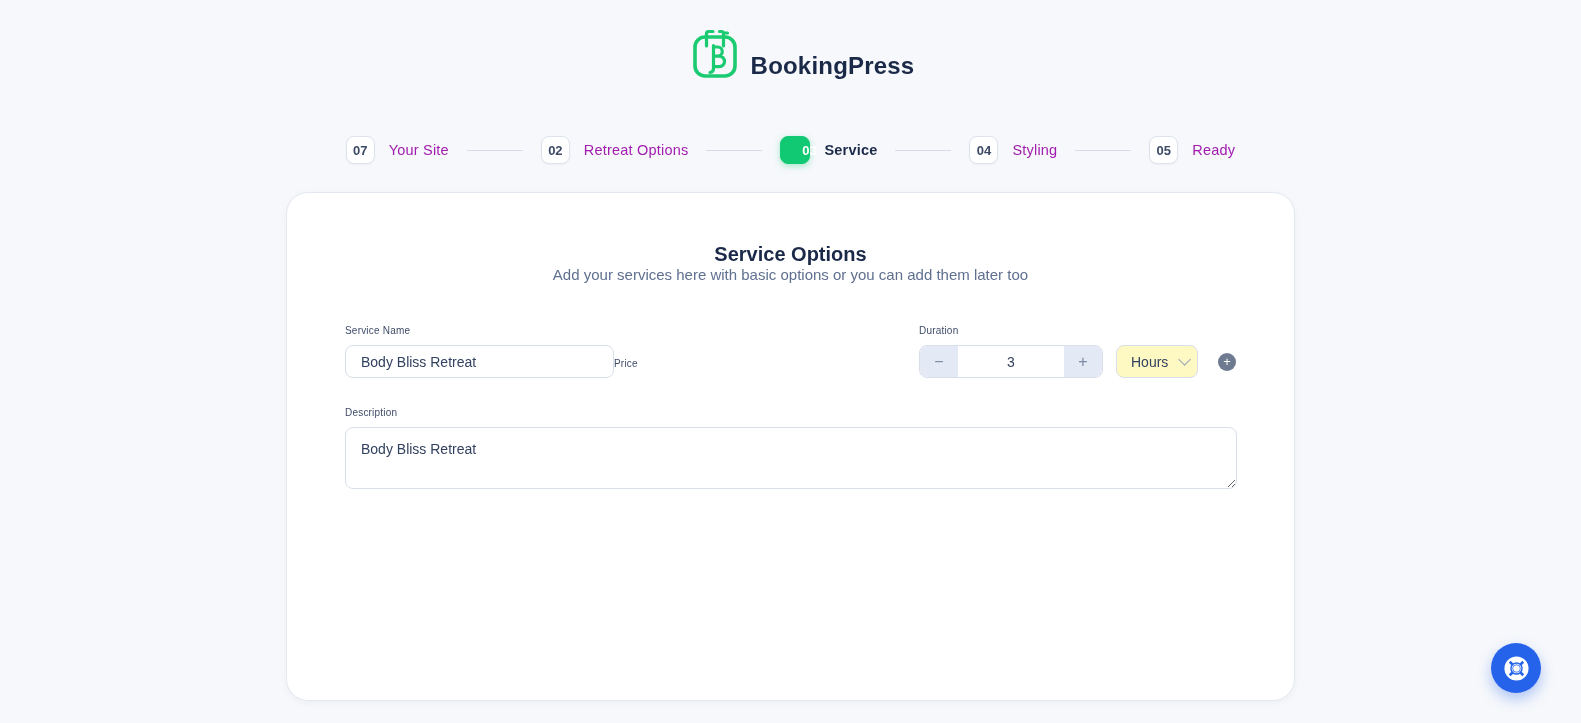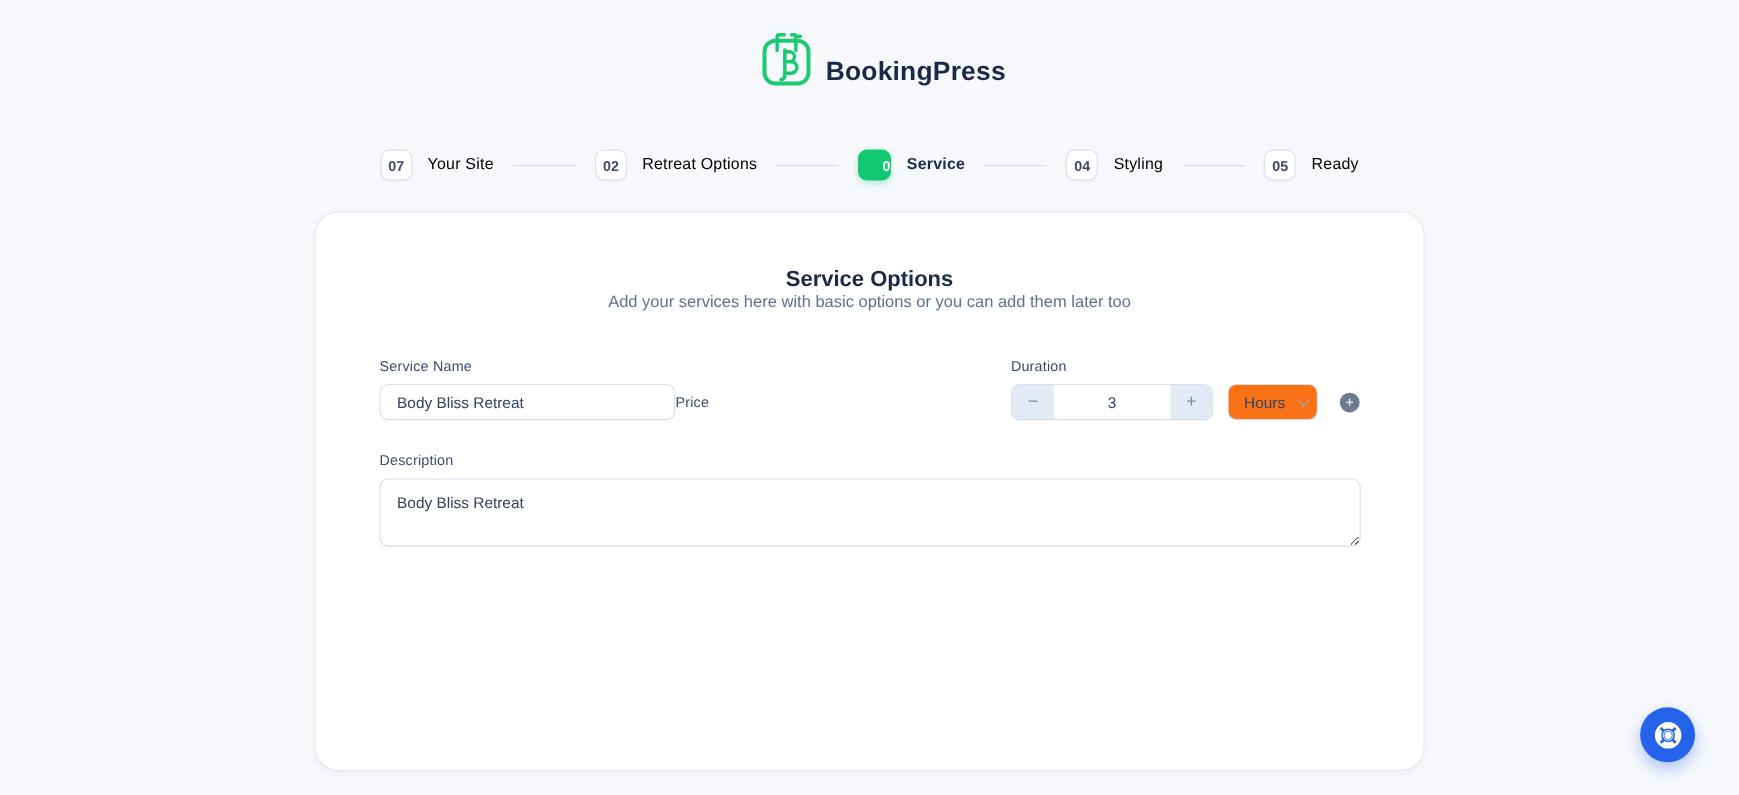--- a/index.html
+++ b/index.html
@@ -33,21 +33,21 @@
     display:flex; align-items:center; justify-content:center;
     font-size:13px; font-weight:600; color:#3d4a66;
     box-shadow:0 1px 2px rgba(30,41,59,.04);
   }
   .step.active .step-num {
     background:#11c873; border-color:#11c873; color:#ffffff;
     box-shadow:0 2px 6px rgba(17,200,115,.35);
     padding-left:28px;
   }
   .step-label {
-    margin-left:14px; font-size:14.5px; color:#000000; letter-spacing:.2px;
+    margin-left:14px; font-size:14.5px; color:#a21caf; letter-spacing:.2px;
   }
   .step.active .step-label { color:#1c2a4a; font-weight:700; }
   .step-line {
     width:56px; height:1px; background:#d7dce6; margin:0 18px;
   }
 
   
   .card {
     width:1009px; height:509px;
     margin:28px auto 0;
@@ -65,21 +65,21 @@
     text-align:center; font-size:15px; color:#5f7090;
   }
 
   
   .form-row {
     margin-top:42px;
     display:flex; align-items:flex-end;
   }
   .field { display:flex; flex-direction:column; }
   .field-label {
-    font-size:13px; color:#3e4c68; margin-bottom:9px; letter-spacing:.2px;
+    font-size:10px; color:#3e4c68; margin-bottom:9px; letter-spacing:.2px;
   }
   .text-input {
     height:33px; border:1px solid #d8deea; border-radius:8px;
     background:#ffffff; padding:0 15px;
     font-size:14px; color:#32415f;
     font-family:"Liberation Sans","DejaVu Sans",sans-serif;
     outline:none; width:100%;
   }
   .col-name { width:289px; }
   .col-price { width:289px; }
@@ -98,21 +98,21 @@
   }
   .stepper .step-minus { border-radius:7px 0 0 7px; }
   .stepper .step-plus  { border-radius:0 7px 7px 0; }
   .stepper-value {
     flex:1; display:flex; align-items:center; justify-content:center;
     font-size:14px; color:#32415f;
   }
 
   .unit-select {
     width:82px; height:33px; margin-left:13px;
-    border:1px solid #d8deea; border-radius:8px; background:#f97316;
+    border:1px solid #d8deea; border-radius:8px; background:#fef9c3;
     display:flex; align-items:center; justify-content:space-between;
     padding:0 10px 0 14px; cursor:pointer;
     font-size:14px; color:#32415f;
   }
   .chevron {
     width:9px; height:9px; border-right:1.6px solid #9aa6ba;
     border-bottom:1.6px solid #9aa6ba;
     transform:rotate(45deg) translateY(-3px);
   }
 

